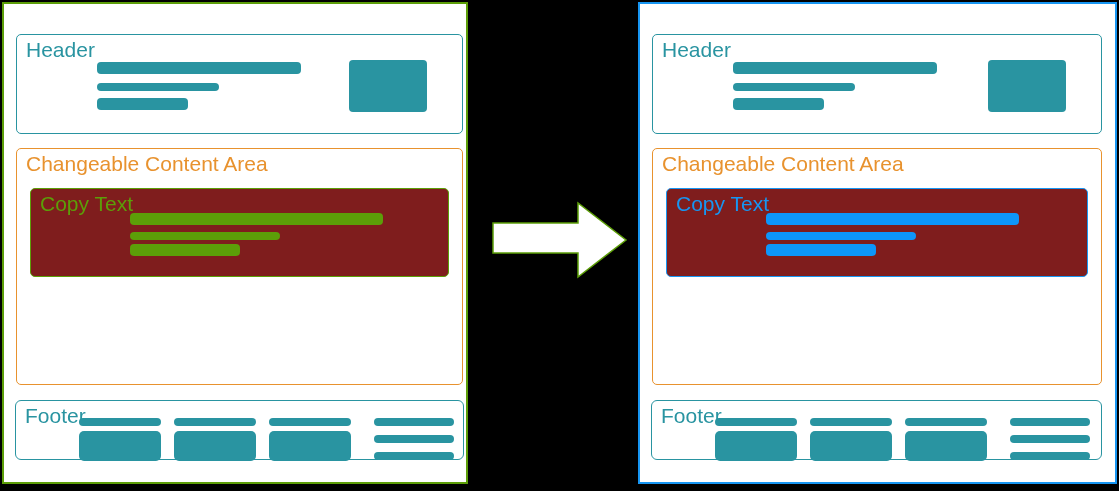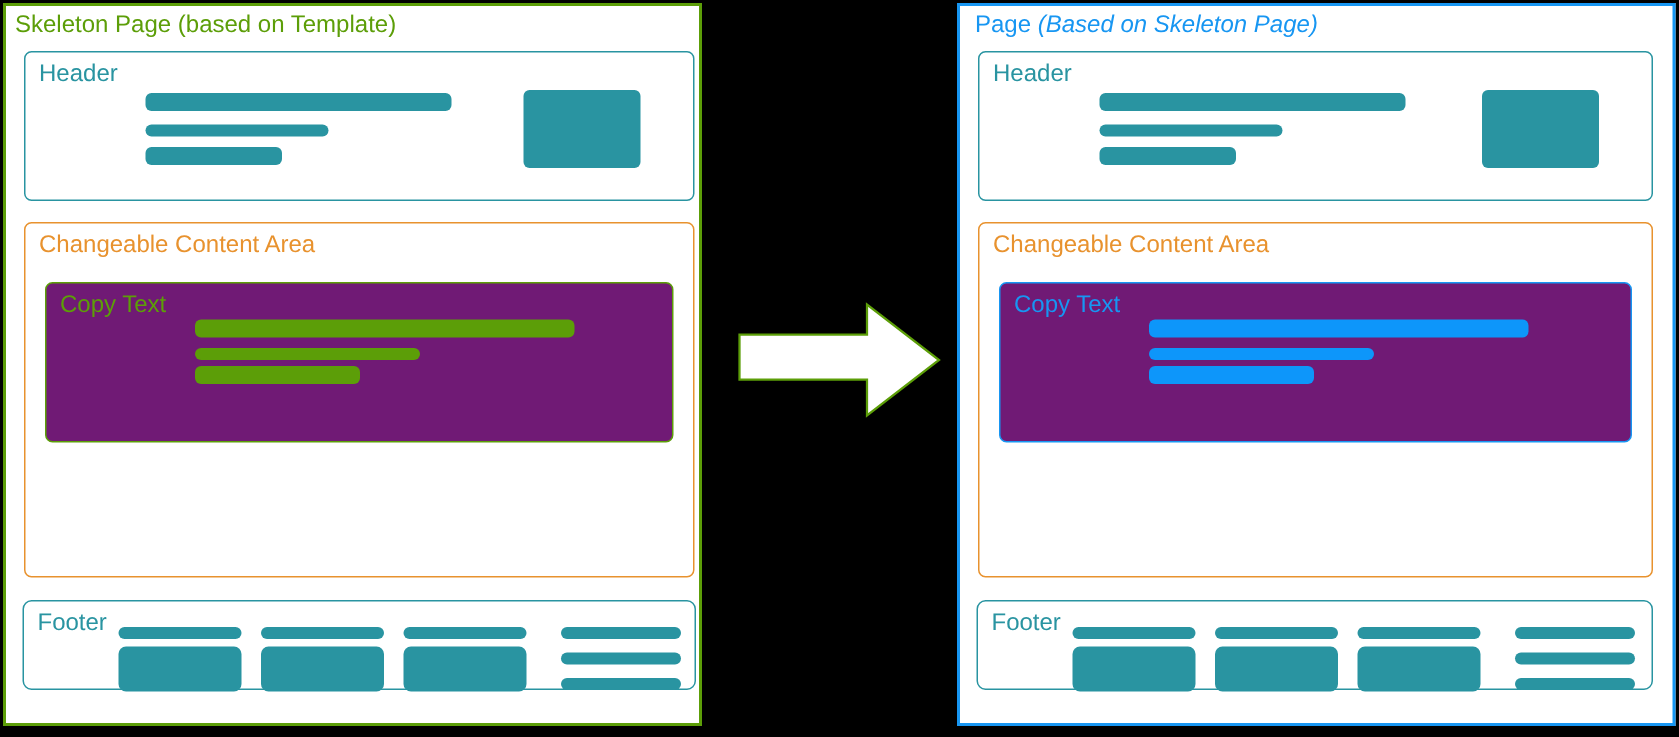--- a/index.html
+++ b/index.html
@@ -28,41 +28,41 @@
     border:1px solid; border-radius:5px;
   }
   .header-box  { left:12px; top:30px;  height:100px; border-color:#2994A1; }
   .content-box { left:12px; top:144px; height:237px; border-color:#E8922E;text-align:center; }
   .footer-box  { left:11px; top:396px; height:60px;  border-color:#2994A1; border-radius:6px; }
   #left-panel  .header-box, #left-panel  .content-box { right:3px; }
   #left-panel  .footer-box { right:2px; }
   #right-panel .header-box, #right-panel .content-box, #right-panel .footer-box { right:13px; }
 
   .box-label {
-    position:absolute; left:9px; top:6px; font-size:16px; line-height:18px;
+    position:absolute; left:9px; top:6px; font-size:21px; line-height:18px;
     white-space:nowrap;
   }
   .teal-label   { color:#2994A1; }
   .orange-label { color:#E8922E; }
   #left-panel  .copy-label { color:#5C9E08; }
   #right-panel .copy-label { color:#1796F2; }
 
   .bar { position:absolute; background:#2994A1; border-radius:4px; }
 
   
   .hbar1 { left:80px; top:27px; width:204px; height:12px; }
   .hbar2 { left:80px; top:48px; width:122px; height:8px;  }
   .hbar3 { left:80px; top:63px; width:91px;  height:12px; }
   .himg  { position:absolute; right:35px; top:25px; width:78px; height:52px;
            background:#2994A1; border-radius:4px; }
 
   
   .copy-box {
-    position:absolute; left:13px; top:39px; right:13px; height:107px;
-    box-sizing:border-box; border:1px solid; border-radius:5px; background:#701a75;
+    position:absolute; left:13px; top:39px; right:13px; height:89px;
+    box-sizing:border-box; border:1px solid; border-radius:5px; background:#7f1d1d;
   }
   #left-panel  .copy-box { border-color:#5C9E08; }
   #right-panel .copy-box { border-color:#1796F2; }
   .cbar1 { left:99px; top:24px; width:253px; height:12px; }
   .cbar2 { left:99px; top:43px; width:150px; height:8px;  }
   .cbar3 { left:99px; top:55px; width:110px; height:12px; }
   #left-panel  .copy-box .bar { background:#5C9E08; }
   #right-panel .copy-box .bar { background:#0D96FA; }
 
   
@@ -73,23 +73,20 @@
   .fbig  { height:30px; background:#2994A1; border-radius:5px; }
   .fcol4 .fthin { margin-bottom:9px; }
 
   
   #arrow { position:absolute; left:490px; top:200px; }
 </style>
 </head>
 <body>
 
 <section class="panel" id="left-panel">
-  <div class="panel-title">
-    <span>Skeleton Page (based on Template)</span>
-  </div>
 
   <div class="box header-box">
     <span class="box-label teal-label">Header</span>
     <div class="bar hbar1"></div>
     <div class="bar hbar2"></div>
     <div class="bar hbar3"></div>
     <div class="himg"></div>
   </div>
 
   <div class="box content-box">
@@ -122,23 +119,20 @@
       <div class="fthin"></div>
     </div>
   </div>
 </section>
 
 <svg id="arrow" width="140" height="80" viewBox="0 0 140 80">
   <polygon points="3,23 88,23 88,3 136,40 88,77 88,53 3,53" fill="#FFFFFF" stroke="#5C9E08" stroke-width="1.5" stroke-linejoin="miter"></polygon>
 </svg>
 
 <section class="panel" id="right-panel">
-  <div class="panel-title">
-    <span>Page </span><em>(Based on Skeleton Page)</em>
-  </div>
 
   <div class="box header-box">
     <span class="box-label teal-label">Header</span>
     <div class="bar hbar1"></div>
     <div class="bar hbar2"></div>
     <div class="bar hbar3"></div>
     <div class="himg"></div>
   </div>
 
   <div class="box content-box">

